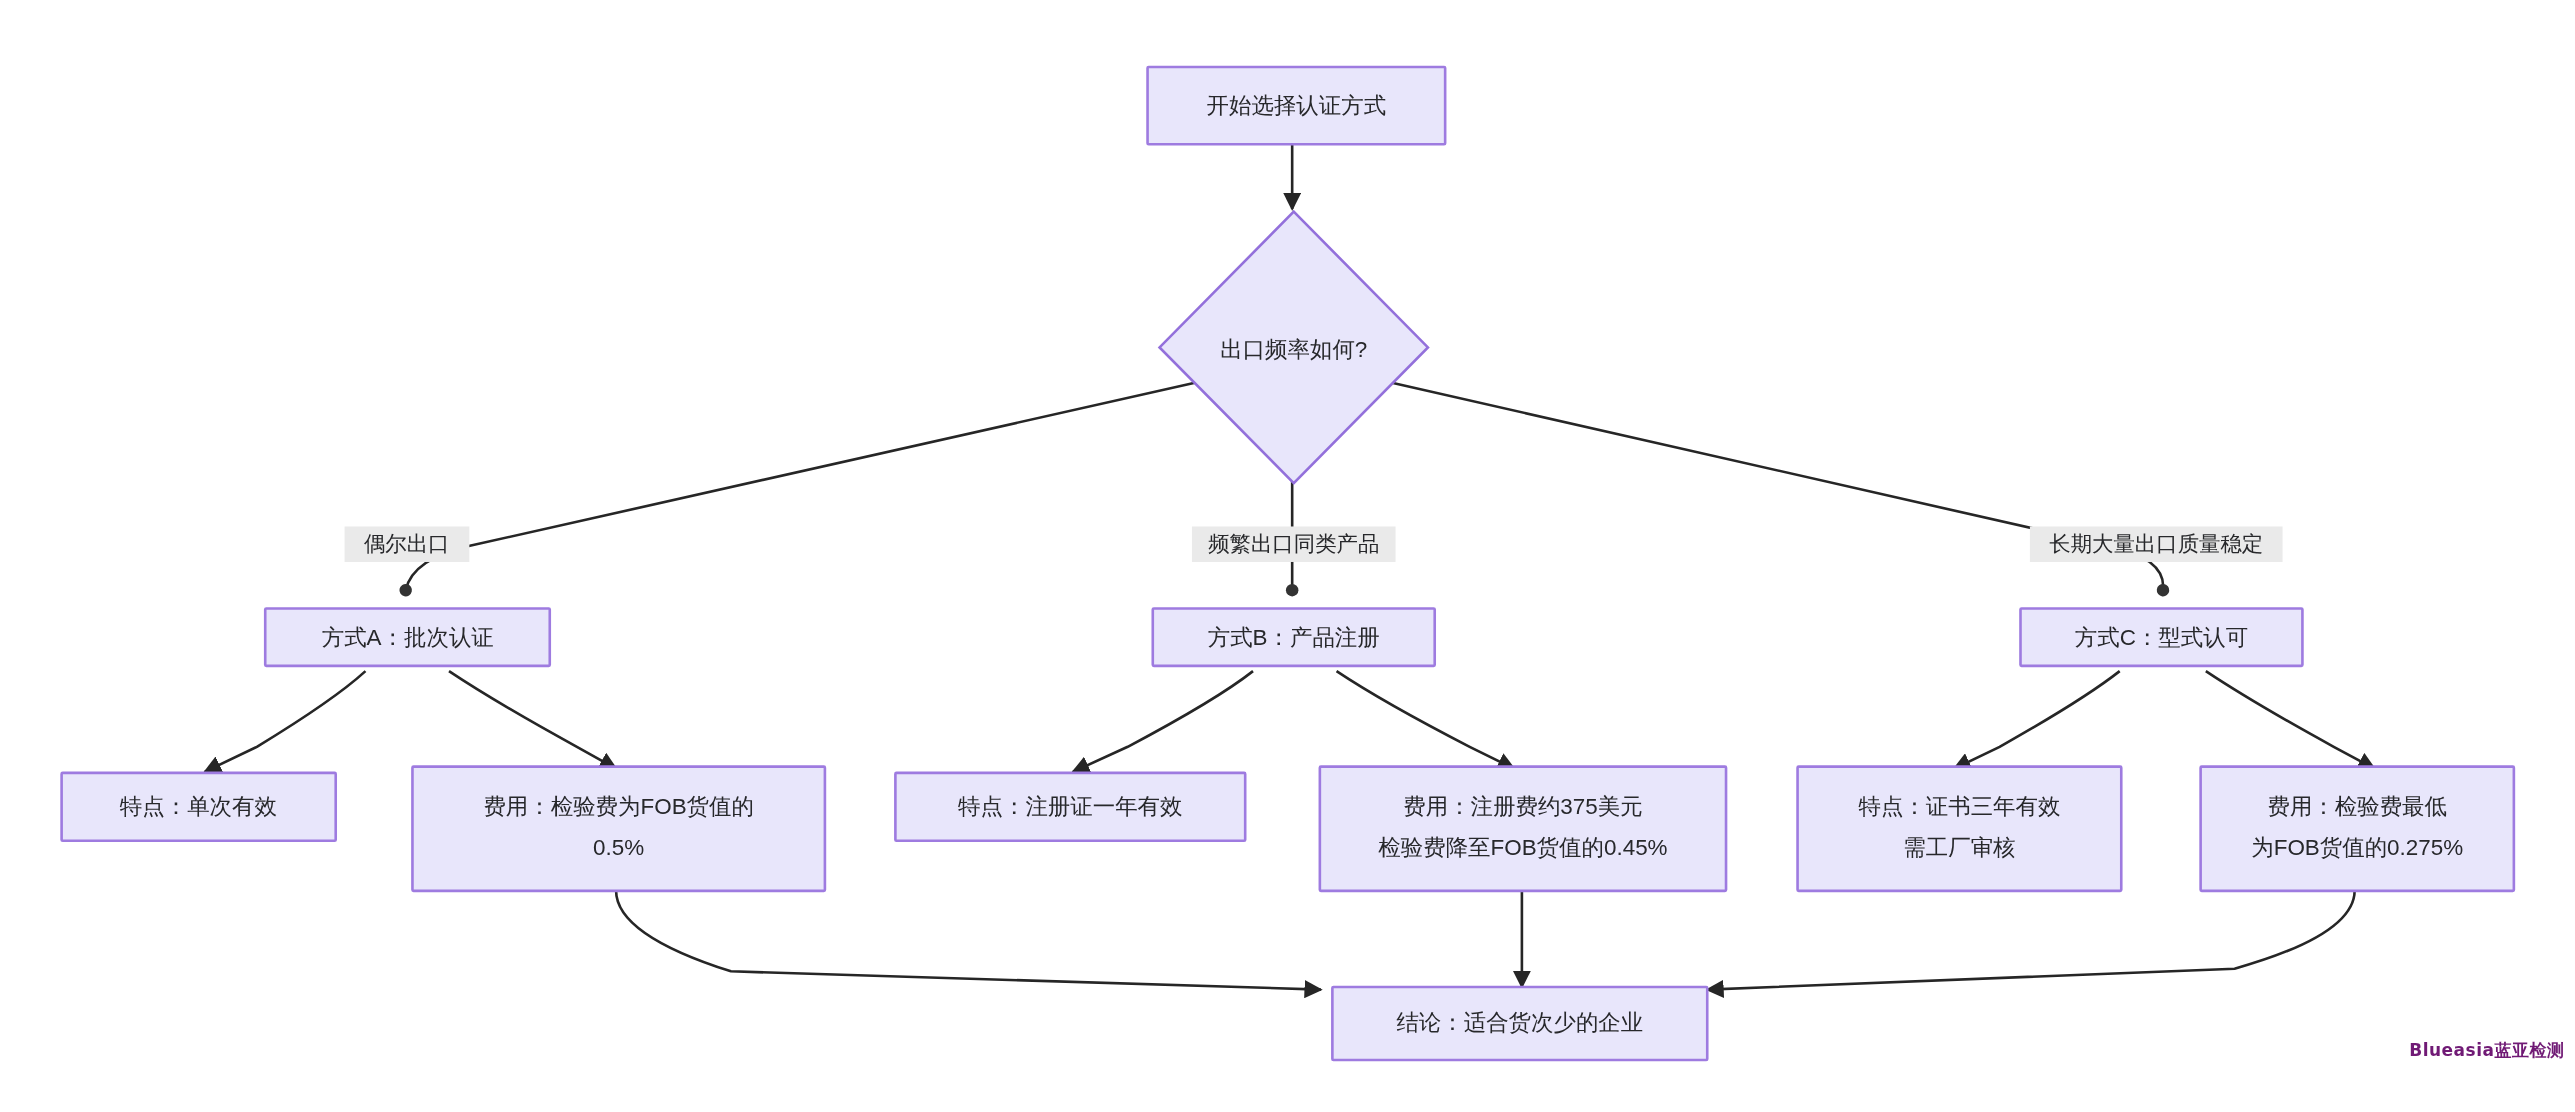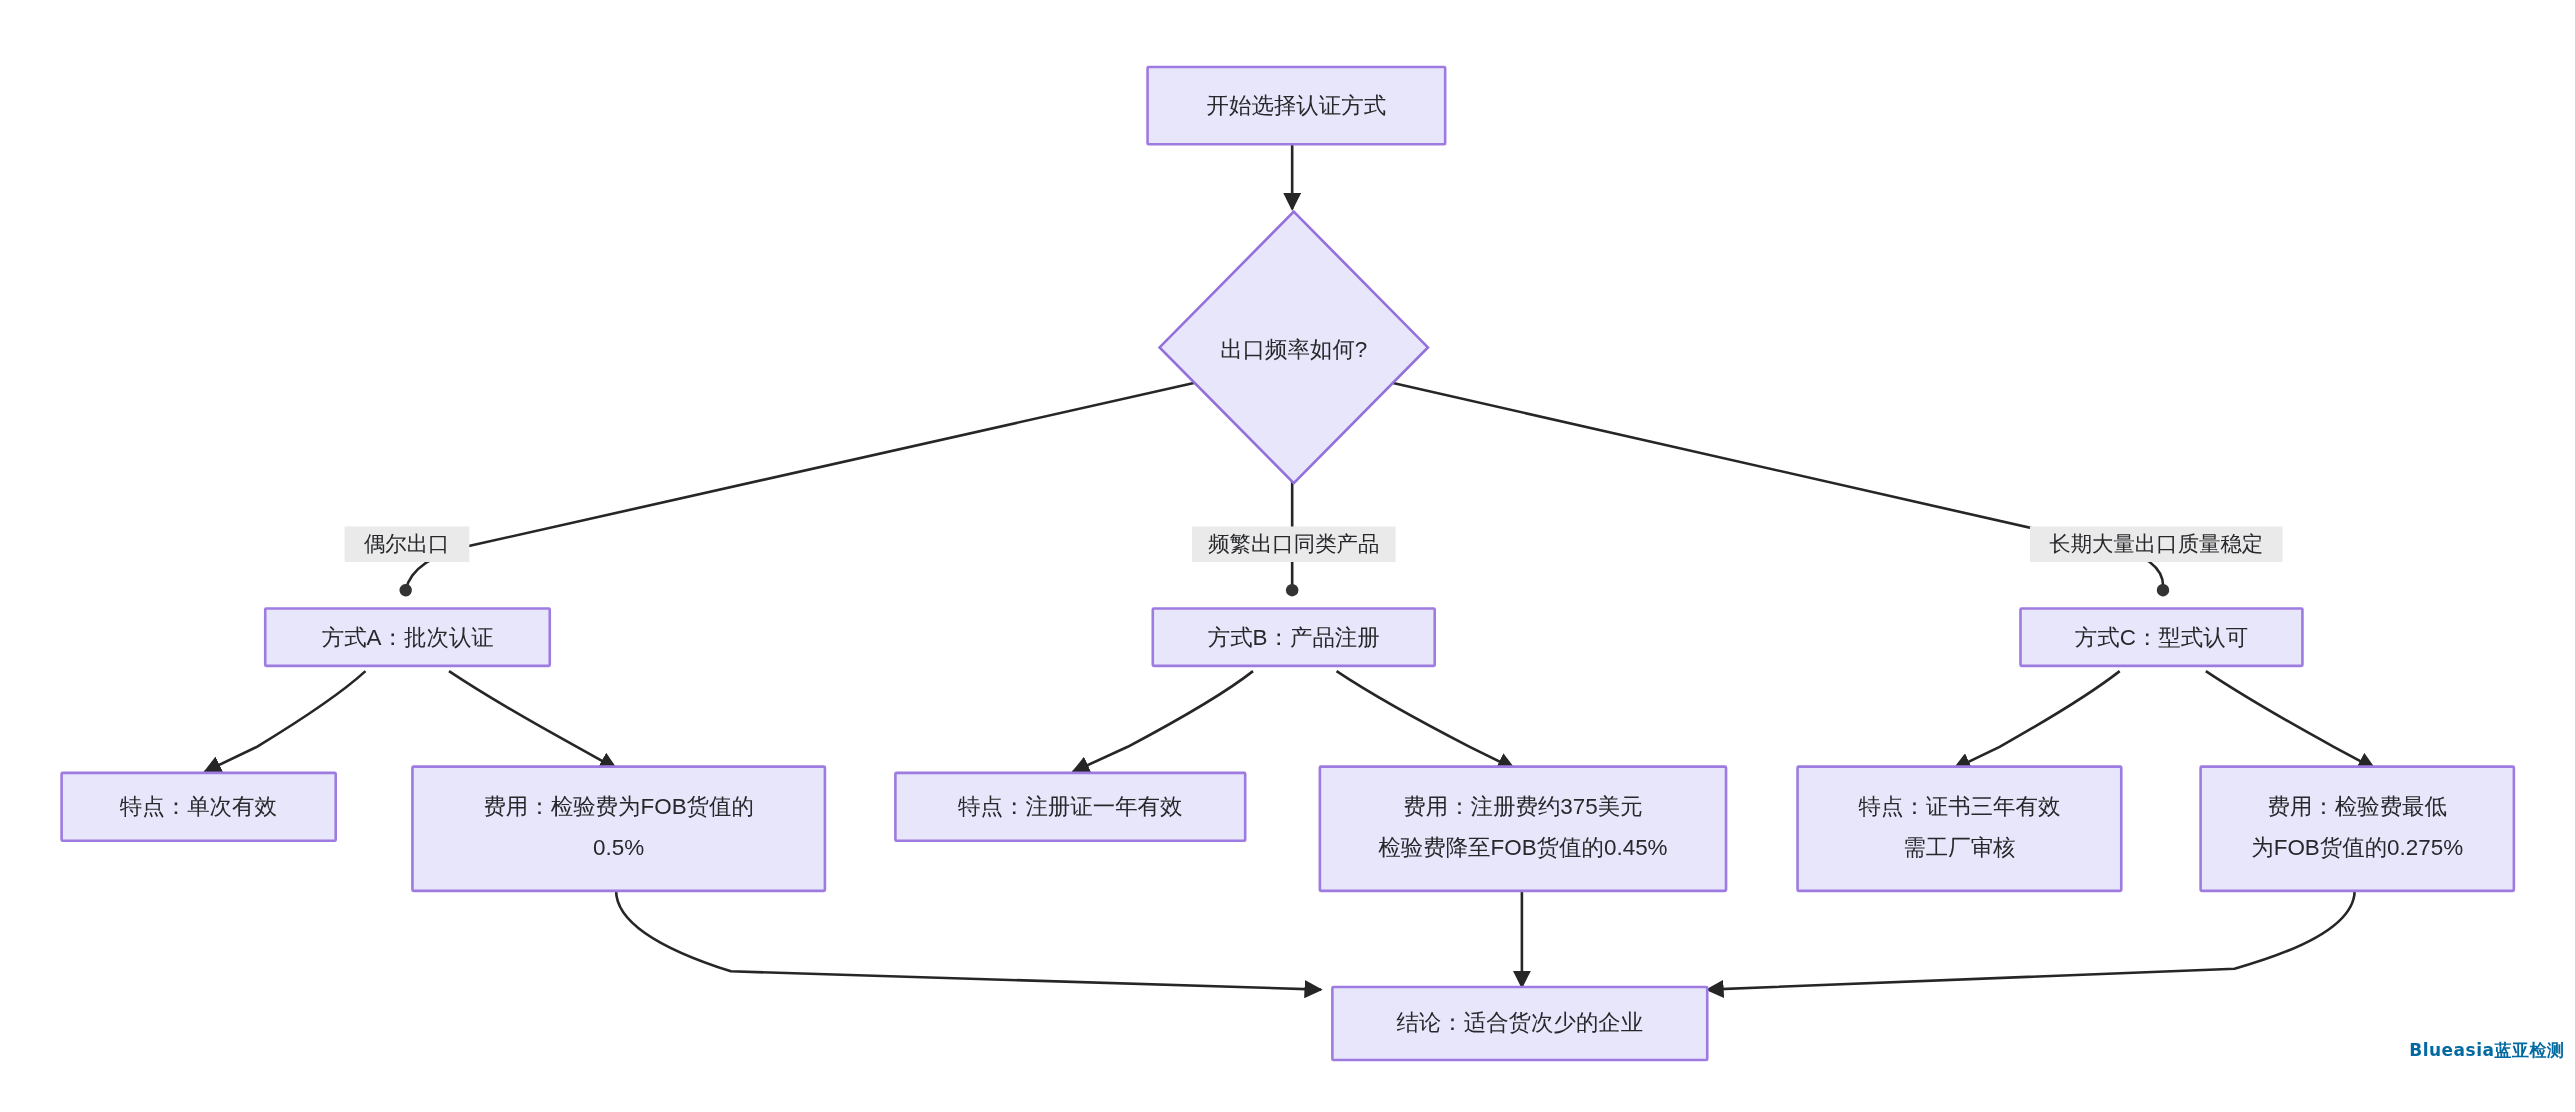--- a/index.html
+++ b/index.html
@@ -53,21 +53,21 @@
     fill: #27282b;
     font-family: "Liberation Sans", "DejaVu Sans", sans-serif;
     font-size: 41px;
     text-anchor: middle;
     dominant-baseline: middle;
   }
   .watermark {
     position: absolute;
     right: 11.5px;
     bottom: 7.3px;
-    color: #0369a1;
+    color: #701a75;
     font-family: "DejaVu Sans", "Liberation Sans", sans-serif;
     font-size: 17px;
     font-weight: bold;
     letter-spacing: 0.5px;
     user-select: none;
   }
 </style>
 </head>
 <body>
 

